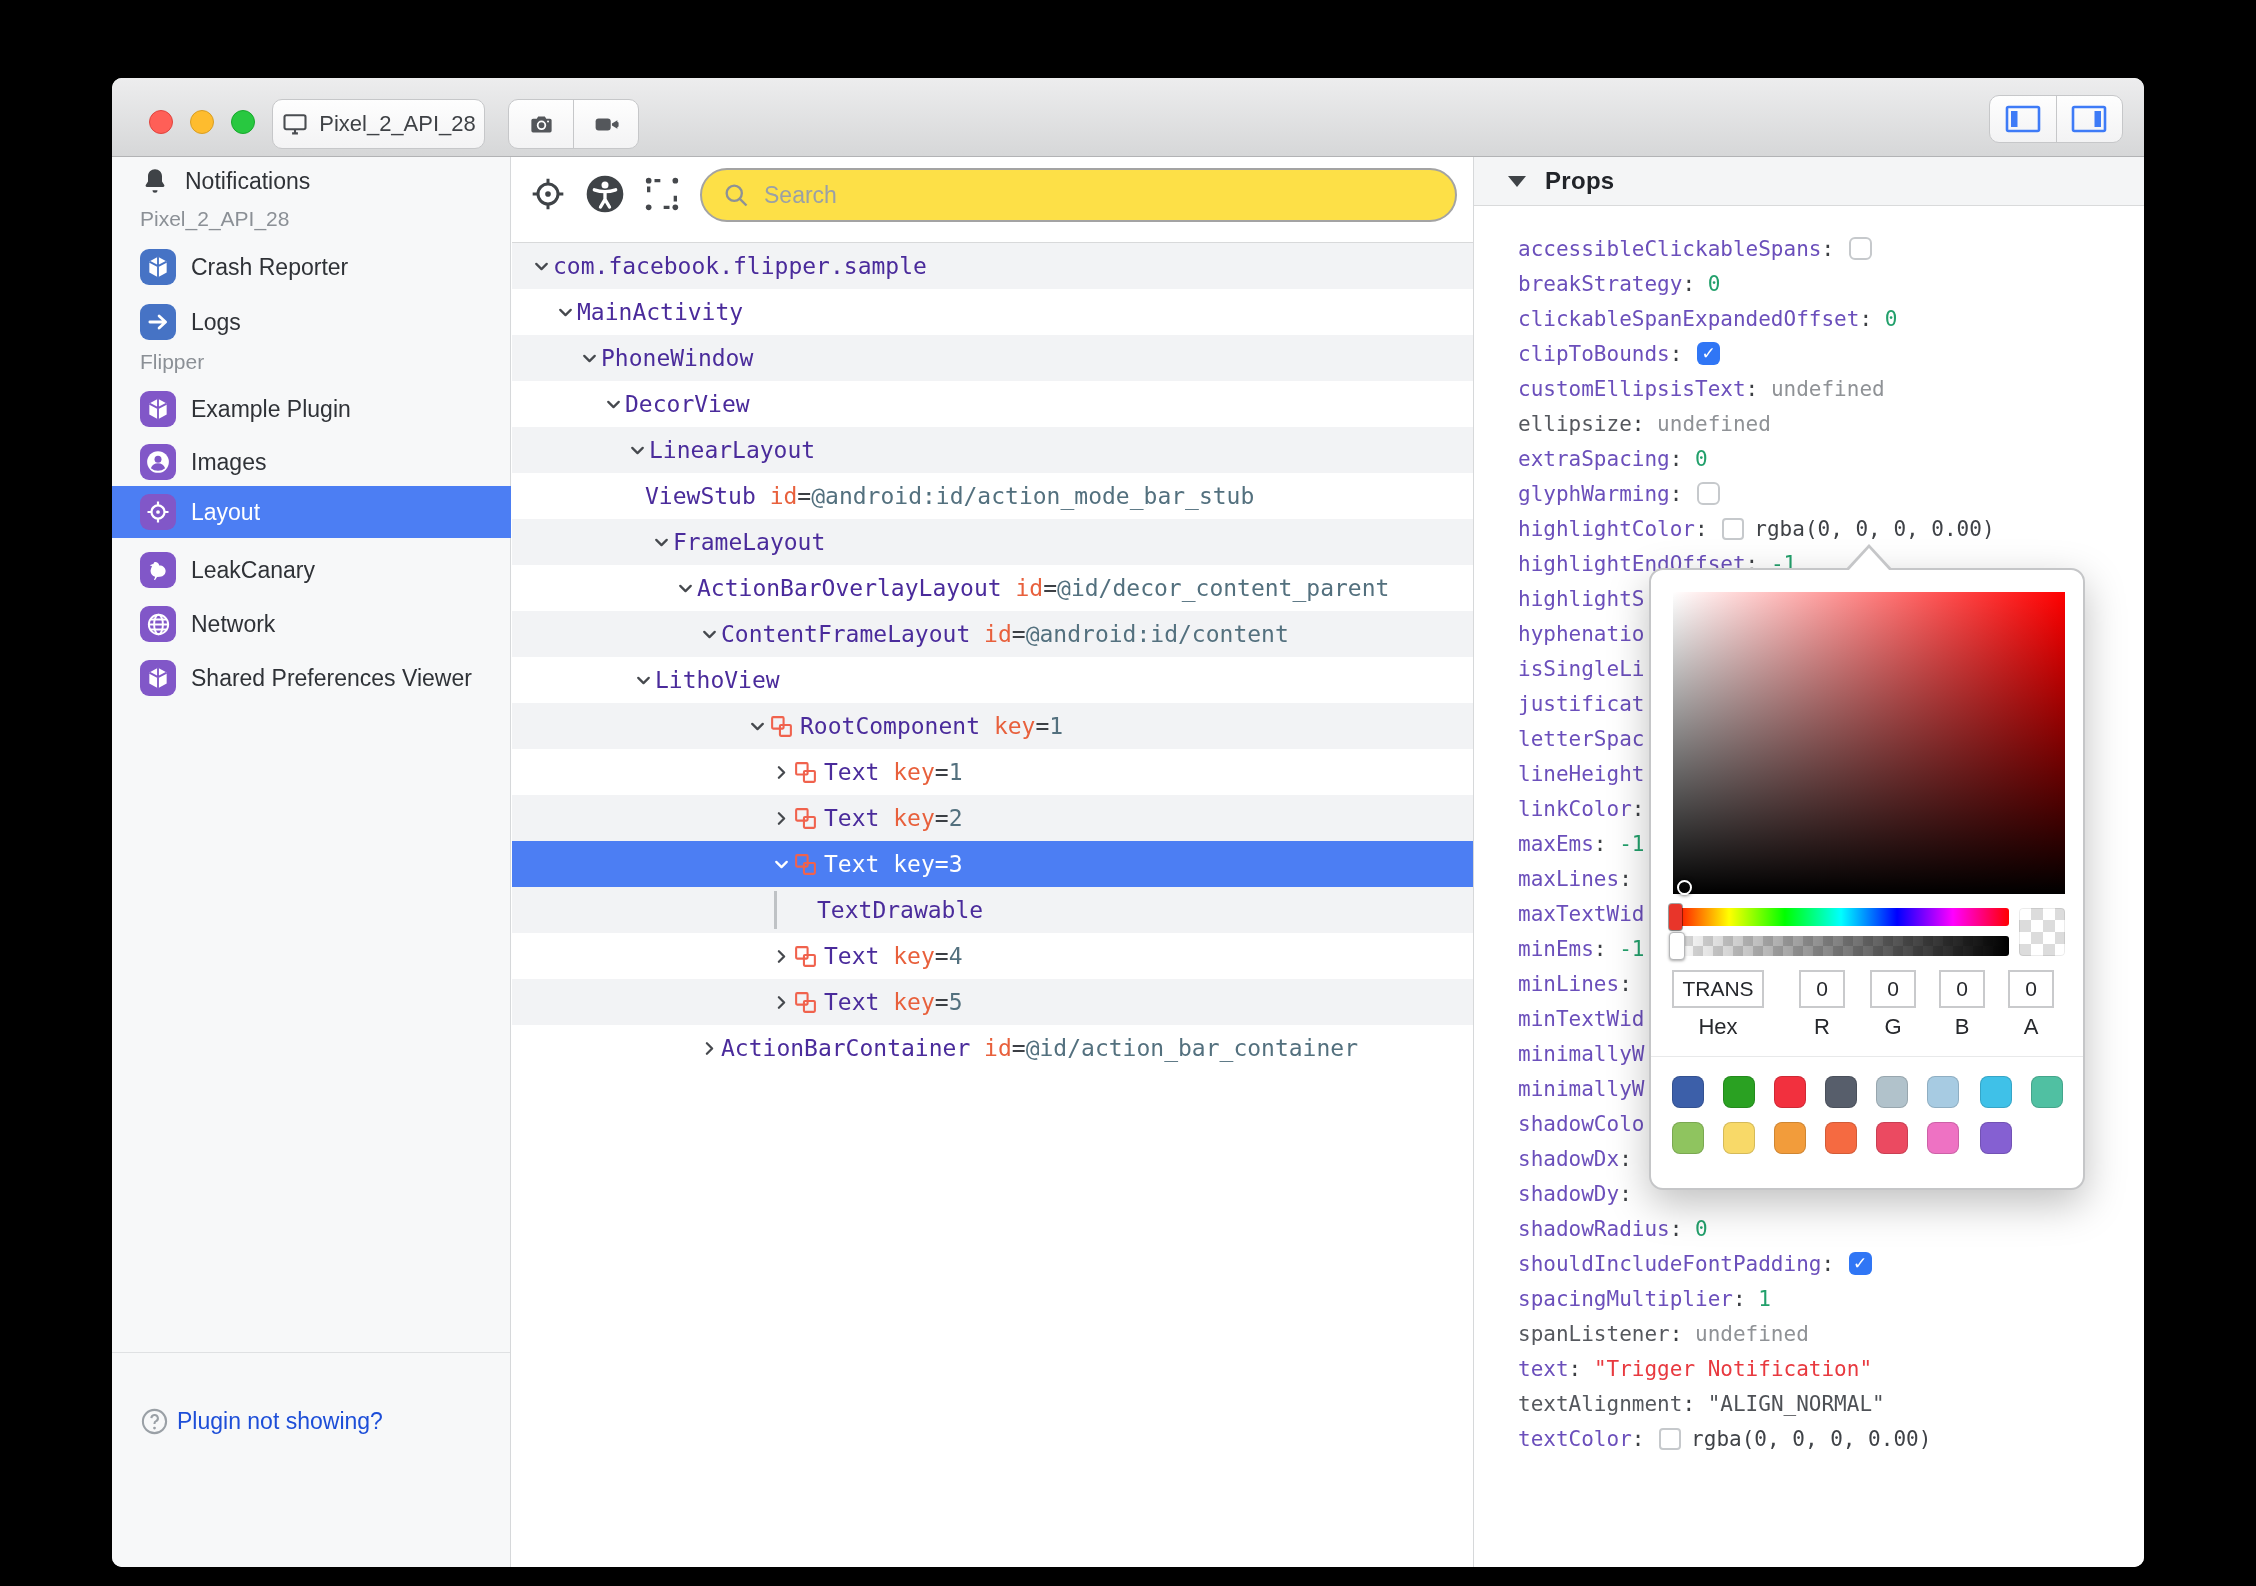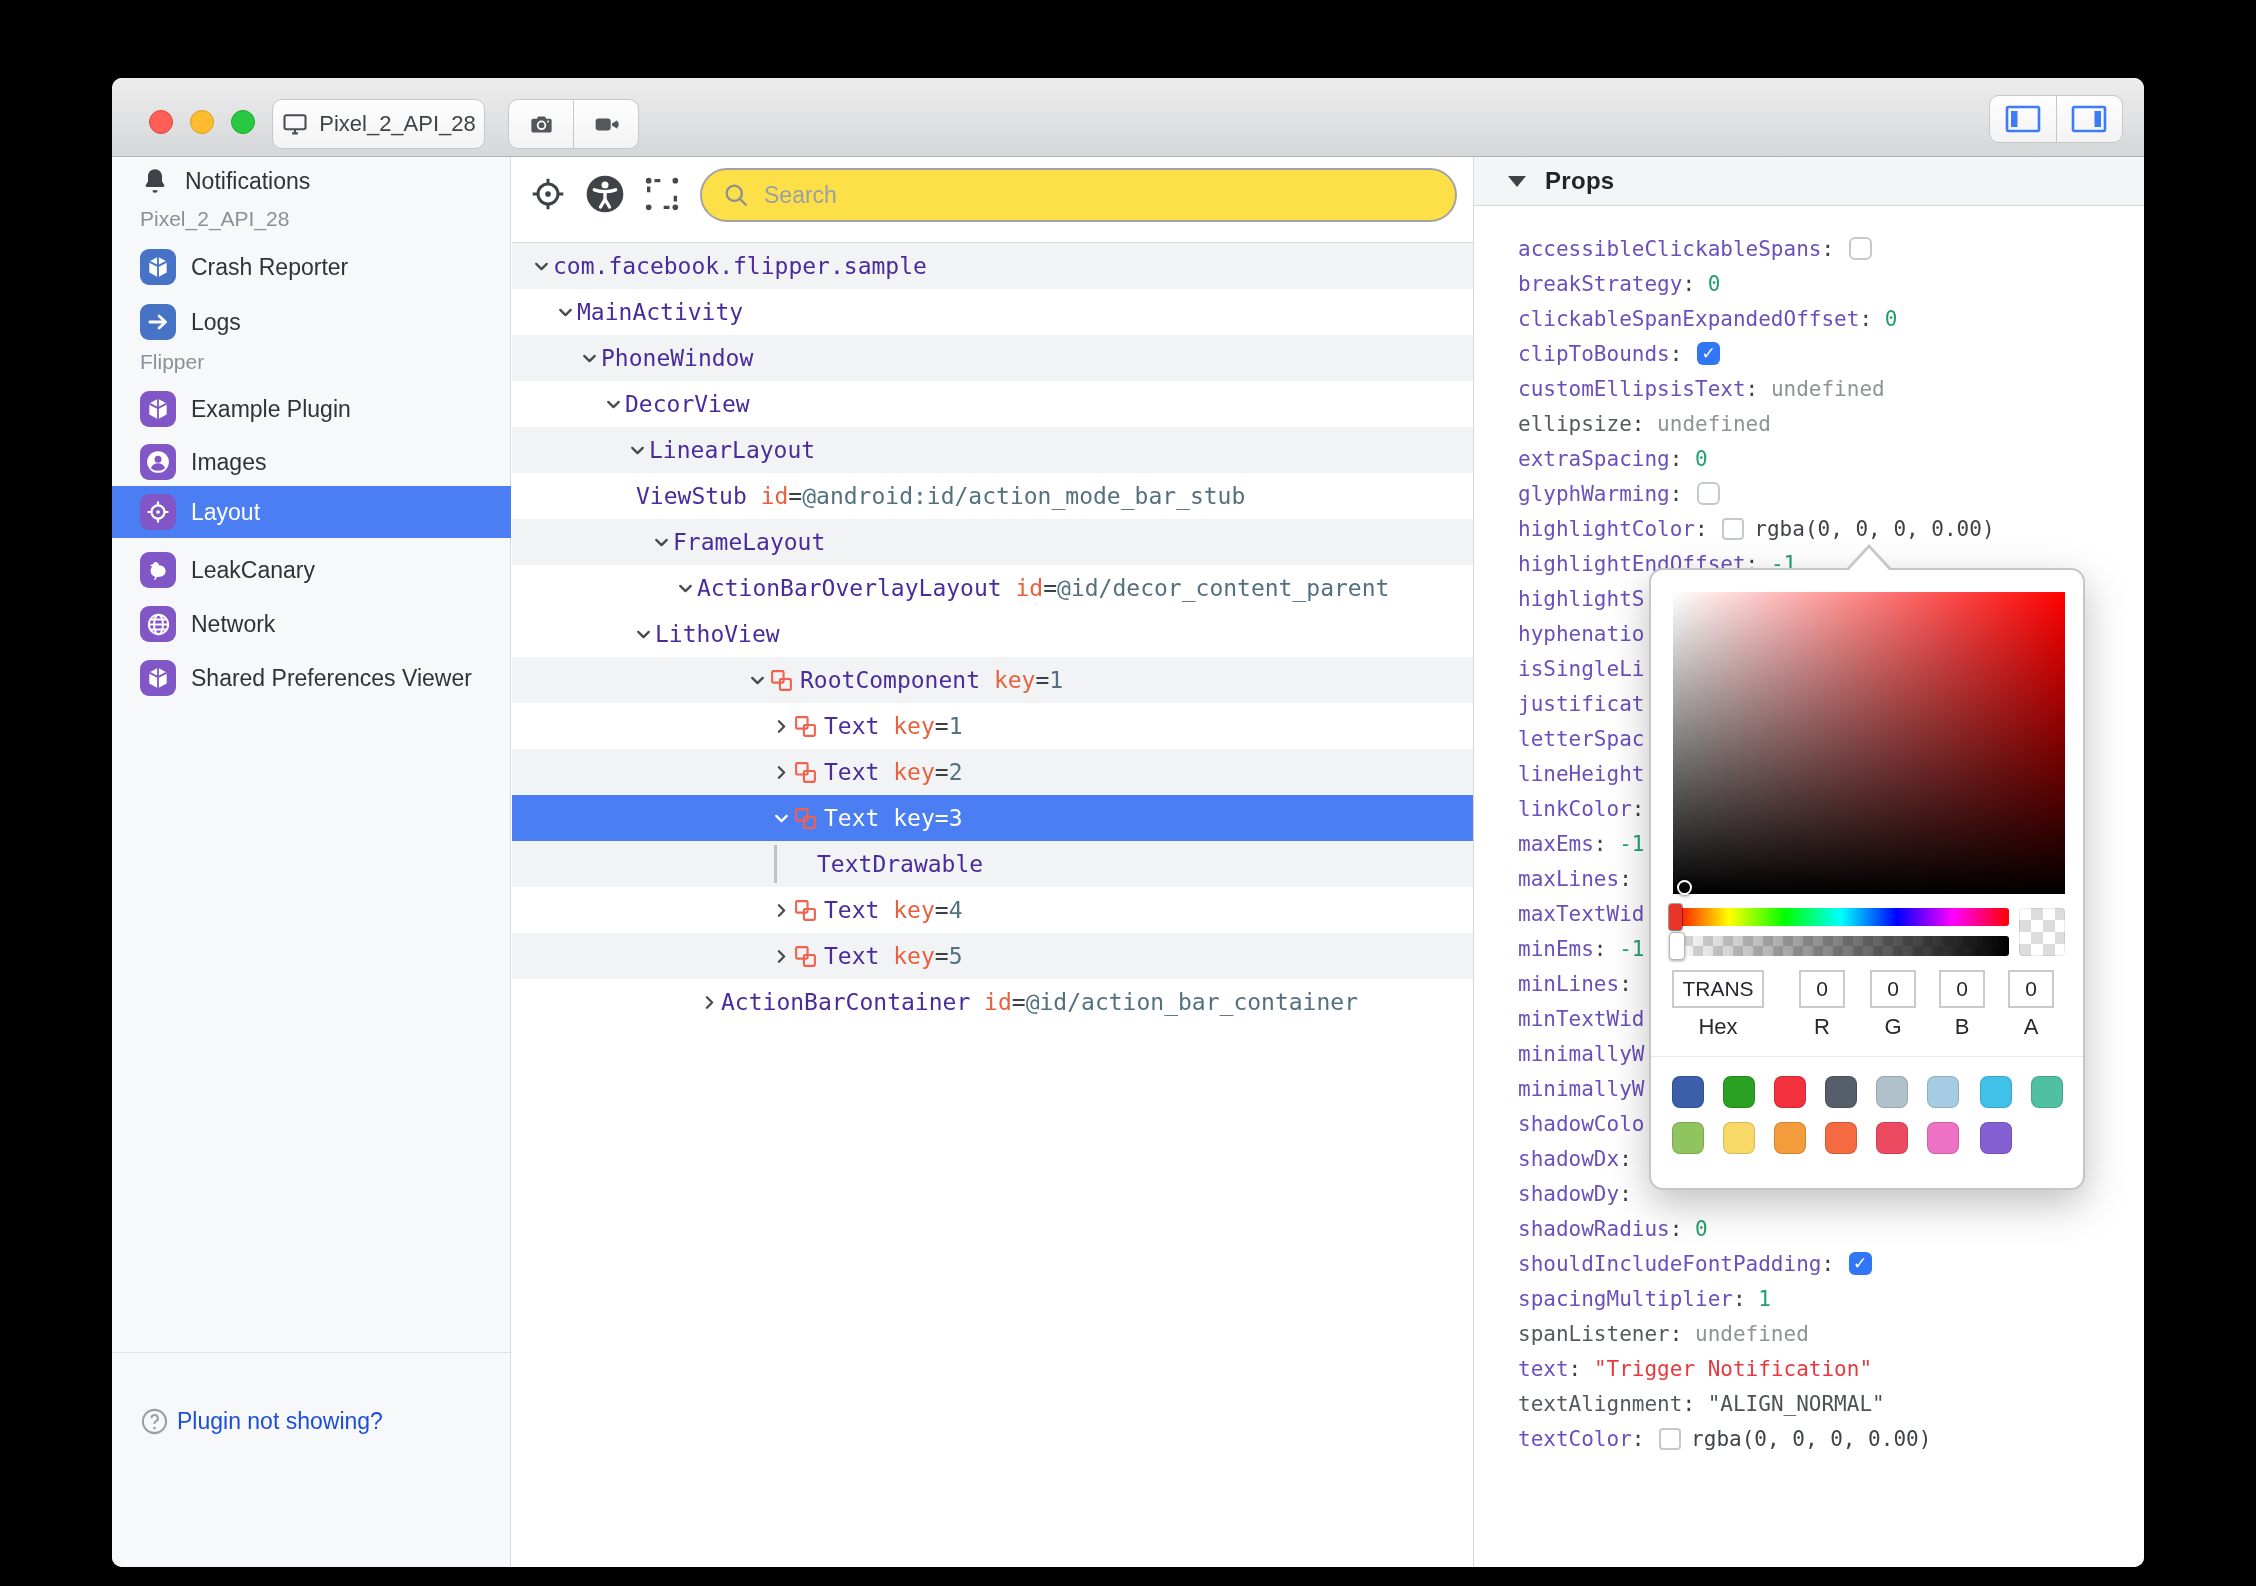--- a/index.html
+++ b/index.html
@@ -346,39 +346,47 @@
           <span class="t-text"><span class="t-name">DecorView</span></span>
         </div>
         <div class="trow stripe" style="padding-left: 113px;">
           <span class="chev">
             <svg width="21" height="21" viewBox="0 0 24 24" fill="none" stroke="#46494e" stroke-width="2.6" stroke-linecap="round" stroke-linejoin="round">
               <path d="M6 9l6 6 6-6"></path>
             </svg>
           </span>
           <span class="t-text"><span class="t-name">LinearLayout</span></span>
         </div>
-        <div class="trow" style="padding-left: 77px; margin-left: 23px;">
+        <div class="trow" style="padding-left: 109px;">
           <span class="chev"></span>
           <span class="t-text"><span class="t-name">ViewStub</span> <span class="t-akey">id</span><span class="t-eq">=</span><span class="t-aval">@android:id/action_mode_bar_stub</span></span>
         </div>
         <div class="trow stripe" style="padding-left: 137px;">
           <span class="chev">
             <svg width="21" height="21" viewBox="0 0 24 24" fill="none" stroke="#46494e" stroke-width="2.6" stroke-linecap="round" stroke-linejoin="round">
               <path d="M6 9l6 6 6-6"></path>
             </svg>
           </span>
           <span class="t-text"><span class="t-name">FrameLayout</span></span>
         </div>
         <div class="trow" style="padding-left: 161px;">
           <span class="chev">
             <svg width="21" height="21" viewBox="0 0 24 24" fill="none" stroke="#46494e" stroke-width="2.6" stroke-linecap="round" stroke-linejoin="round">
               <path d="M6 9l6 6 6-6"></path>
             </svg>
           </span>
           <span class="t-text"><span class="t-name">ActionBarOverlayLayout</span> <span class="t-akey">id</span><span class="t-eq">=</span><span class="t-aval">@id/decor_content_parent</span></span>
+        </div>
+        <div class="trow stripe" style="padding-left: 185px;">
+          <span class="chev">
+            <svg width="21" height="21" viewBox="0 0 24 24" fill="none" stroke="#46494e" stroke-width="2.6" stroke-linecap="round" stroke-linejoin="round">
+              <path d="M6 9l6 6 6-6"></path>
+            </svg>
+          </span>
+          <span class="t-text"><span class="t-name">ContentFrameLayout</span> <span class="t-akey">id</span><span class="t-eq">=</span><span class="t-aval">@android:id/content</span></span>
         </div>
         <div class="trow" style="padding-left: 119px;">
           <span class="chev">
             <svg width="21" height="21" viewBox="0 0 24 24" fill="none" stroke="#46494e" stroke-width="2.6" stroke-linecap="round" stroke-linejoin="round">
               <path d="M6 9l6 6 6-6"></path>
             </svg>
           </span>
           <span class="t-text"><span class="t-name">LithoView</span></span>
         </div>
         <div class="trow stripe" style="padding-left: 233px;">

